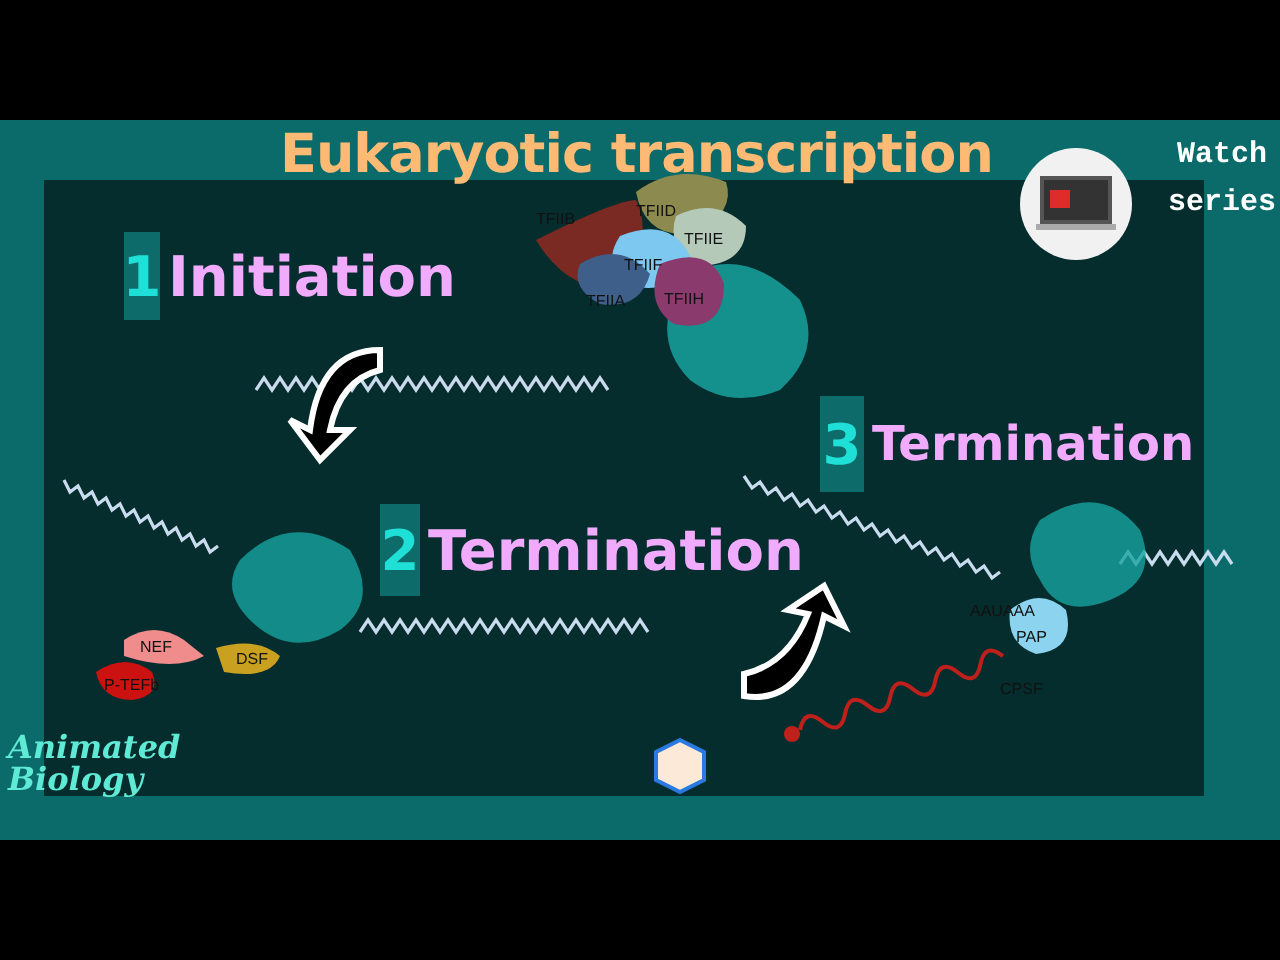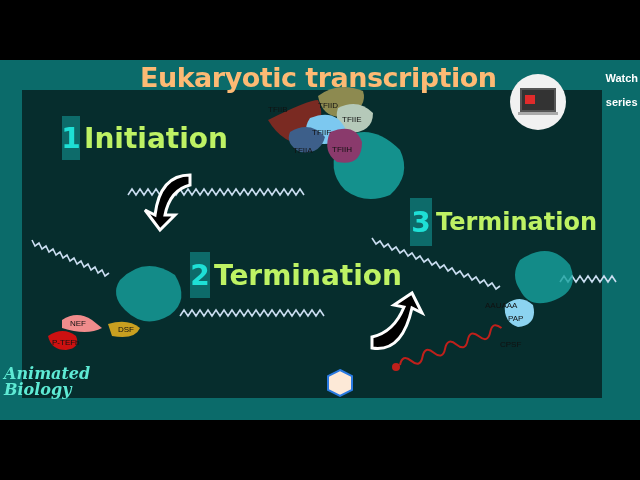--- a/index.html
+++ b/index.html
@@ -3,22 +3,22 @@
 <meta charset="utf-8">
 <style>
   * { margin:0; padding:0; box-sizing:border-box; }
   html, body { width:640px; height:480px; background:#000; overflow:hidden; }
   body { position:relative; font-family:"Liberation Sans", sans-serif; }
   .frame { position:absolute; left:0; top:60px; width:640px; height:360px; background:#0b6b6a; overflow:hidden; }
   .inner { position:absolute; left:22px; top:30px; width:580px; height:308px; background:#062d2d; }
   .main-title { position:absolute; left:140px; top:2px; font-size:27px; font-weight:bold; color:#fdba74; font-family:"DejaVu Sans", sans-serif; letter-spacing:-0.5px; }
   .step { position:absolute; display:flex; align-items:center; font-family:"DejaVu Sans", sans-serif; font-weight:bold; }
   .step .num { background:#0d6b6a; color:#1ee0d6; display:flex; align-items:center; justify-content:center; }
-  .step .lbl { color:#bef264; margin-left:4px; }
-  .watch { position:absolute; right:2px; top:6px; color:#fff; font-weight:bold; font-family:Liberation Sans, sans-serif; font-size:11px; line-height:24px; text-align:center; }
+  .step .lbl { color:#f0abfc; margin-left:4px; }
+  .watch { position:absolute; right:2px; top:6px; color:#fff; font-weight:bold; font-family:Liberation Mono, monospace; font-size:15px; line-height:24px; text-align:center; }
   .laptop-circle { position:absolute; left:510px; top:14px; width:56px; height:56px; border-radius:50%; background:#f1f1f1; }
   .series { position:absolute; left:80px; top:312px; font-size:27px; font-weight:bold; color:#fff; font-family:"DejaVu Sans", sans-serif; }
   .logo { position:absolute; left:4px; top:306px; width:64px; color:#5eead4; font-style:italic; font-weight:bold; font-family:"DejaVu Serif", serif; font-size:16px; line-height:16px; }
   svg { position:absolute; left:0; top:0; }
   .tf { font-size:8px; font-family:"Liberation Sans", sans-serif; fill:#111; }
 </style>
 </head>
 <body>
 
 <div class="frame">

